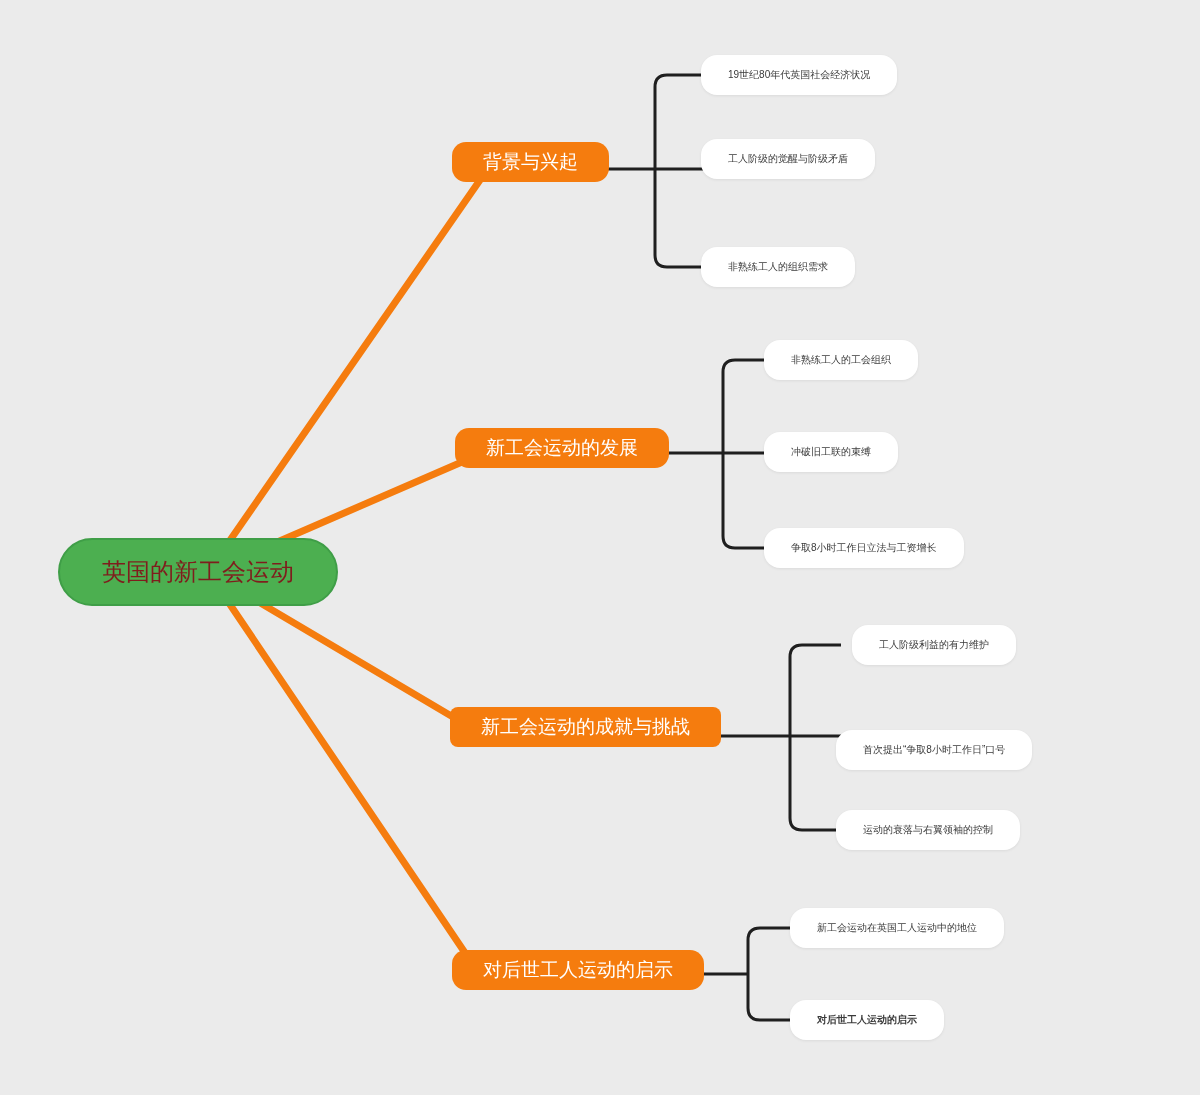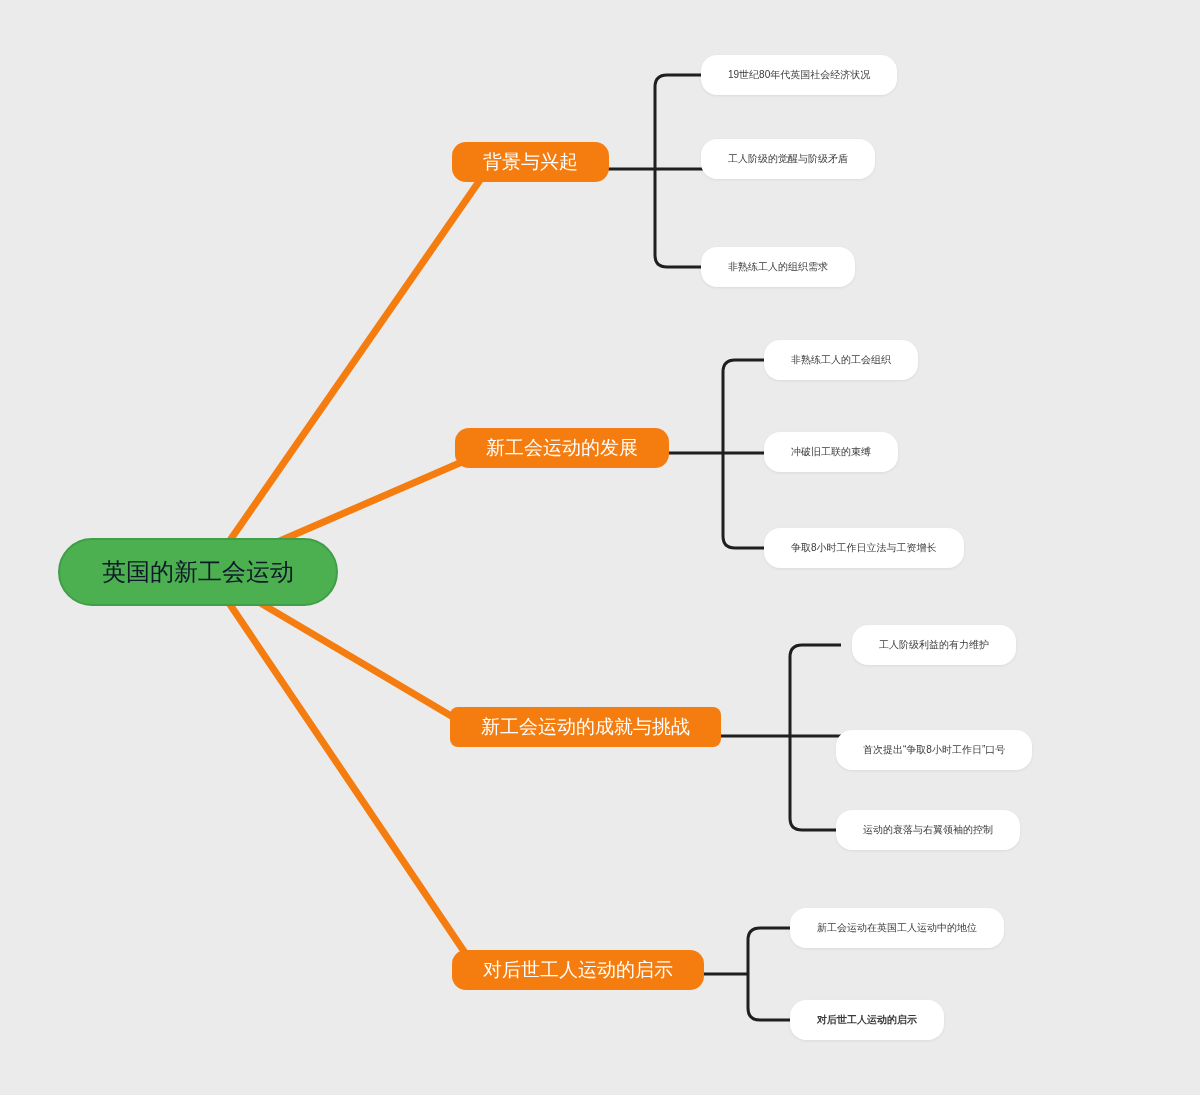--- a/index.html
+++ b/index.html
@@ -24,21 +24,21 @@
     z-index:2;
     display:flex;
     align-items:center;
     justify-content:center;
     white-space:nowrap;
     box-sizing:border-box;
   }
   .root-node{
     background:#4CAF50;
     border:2px solid #3F9E47;
-    color:#0f172a;
+    color:#7f1d1d;
     font-size:24px;
     height:68px;
     padding:0 42px;
     border-radius:34px;
   }
   .branch-node{
     background:#F57C0E;
     color:#FFFFFF;
     font-size:19px;
     height:40px;

